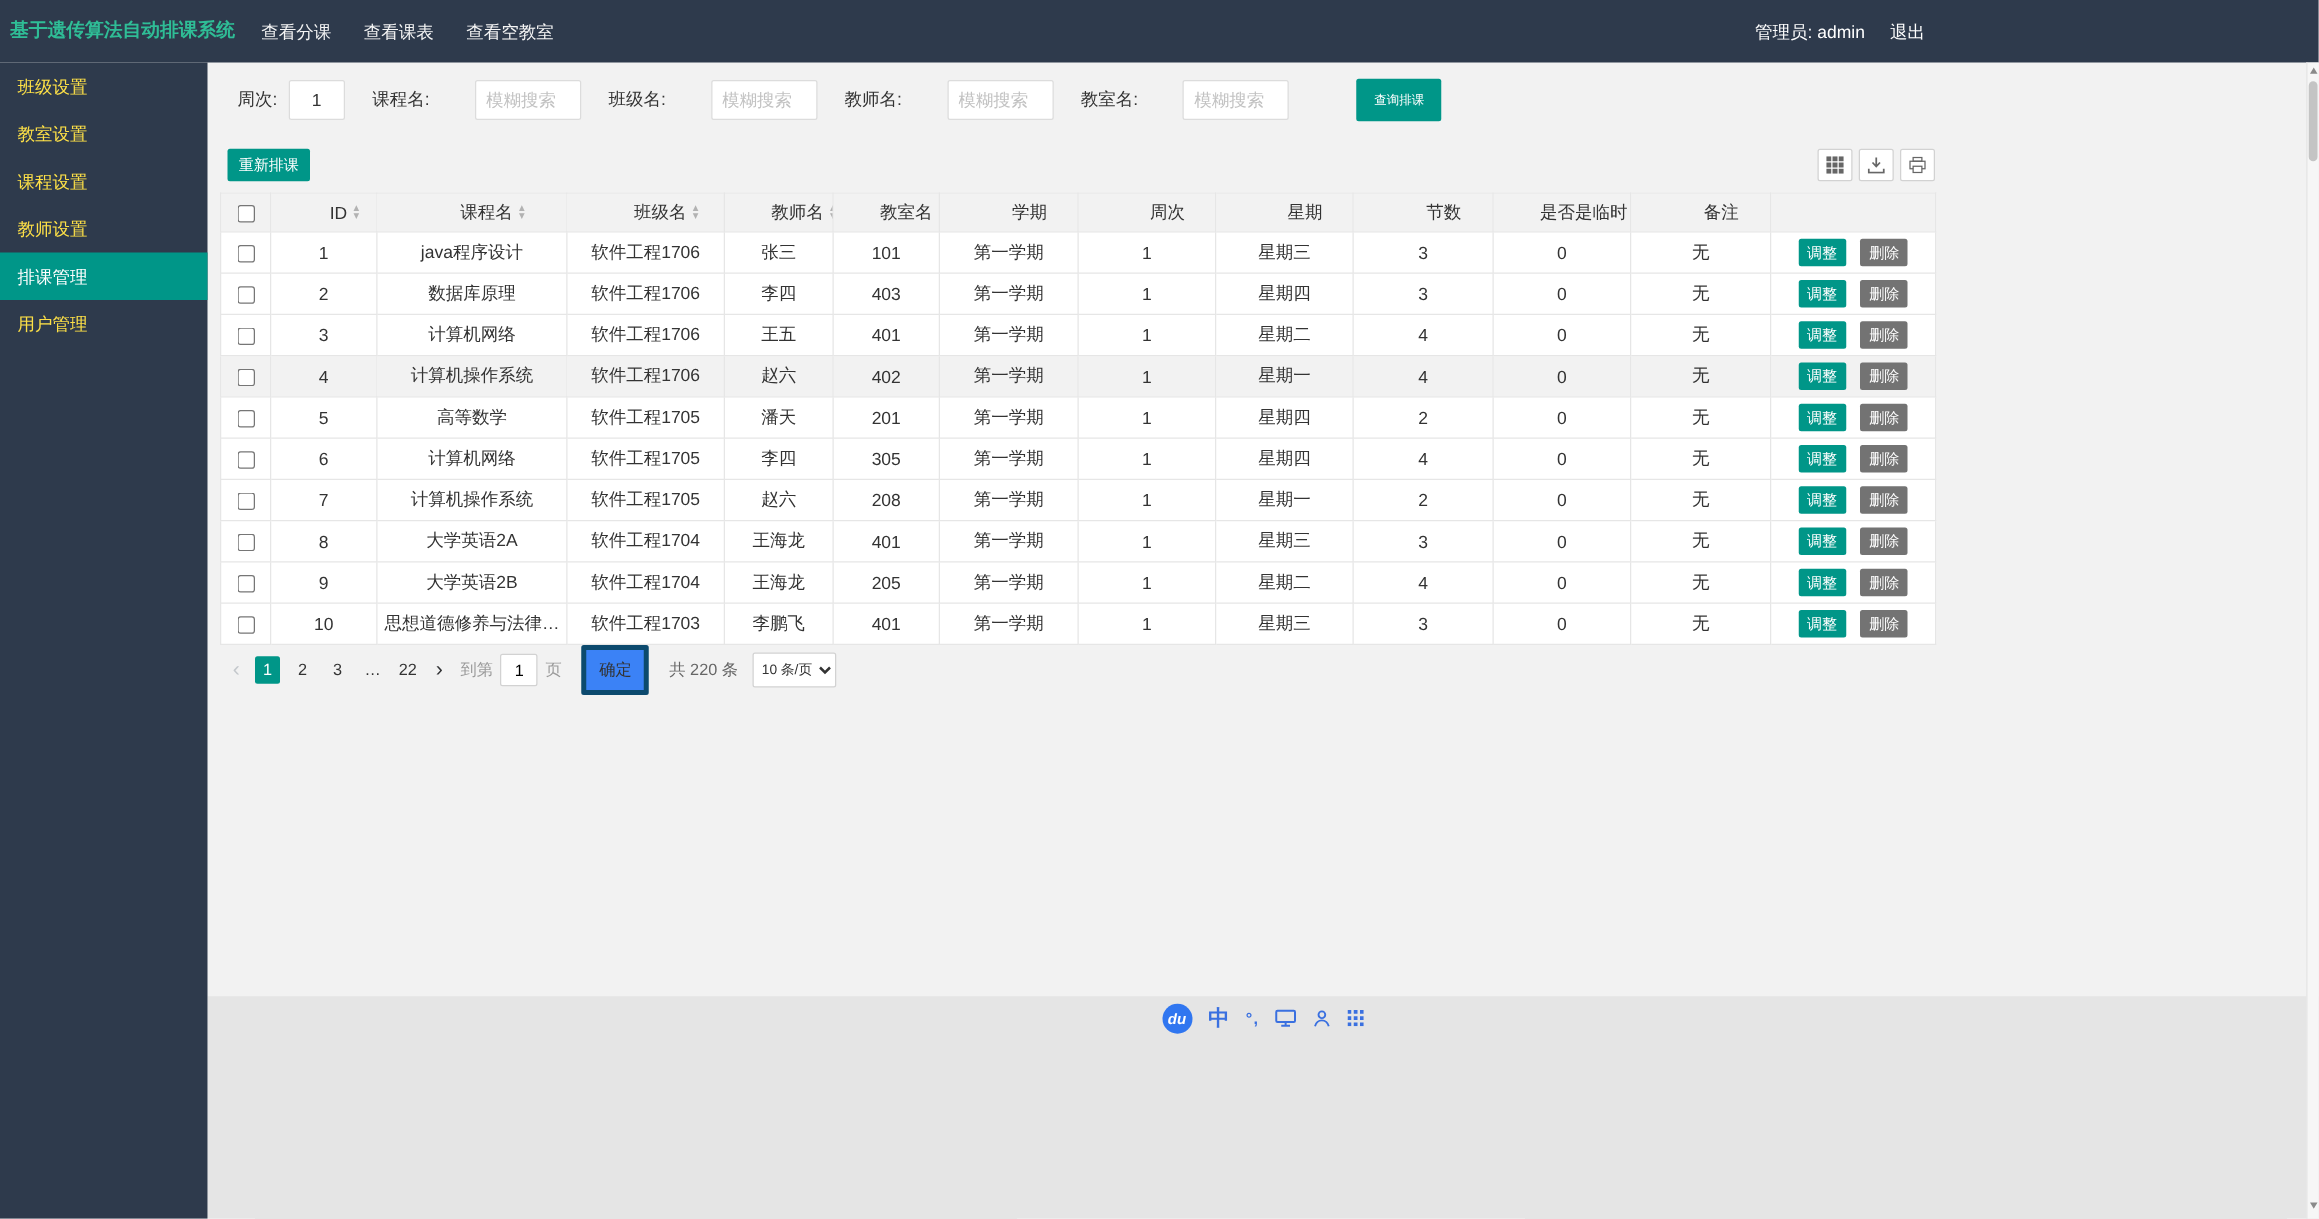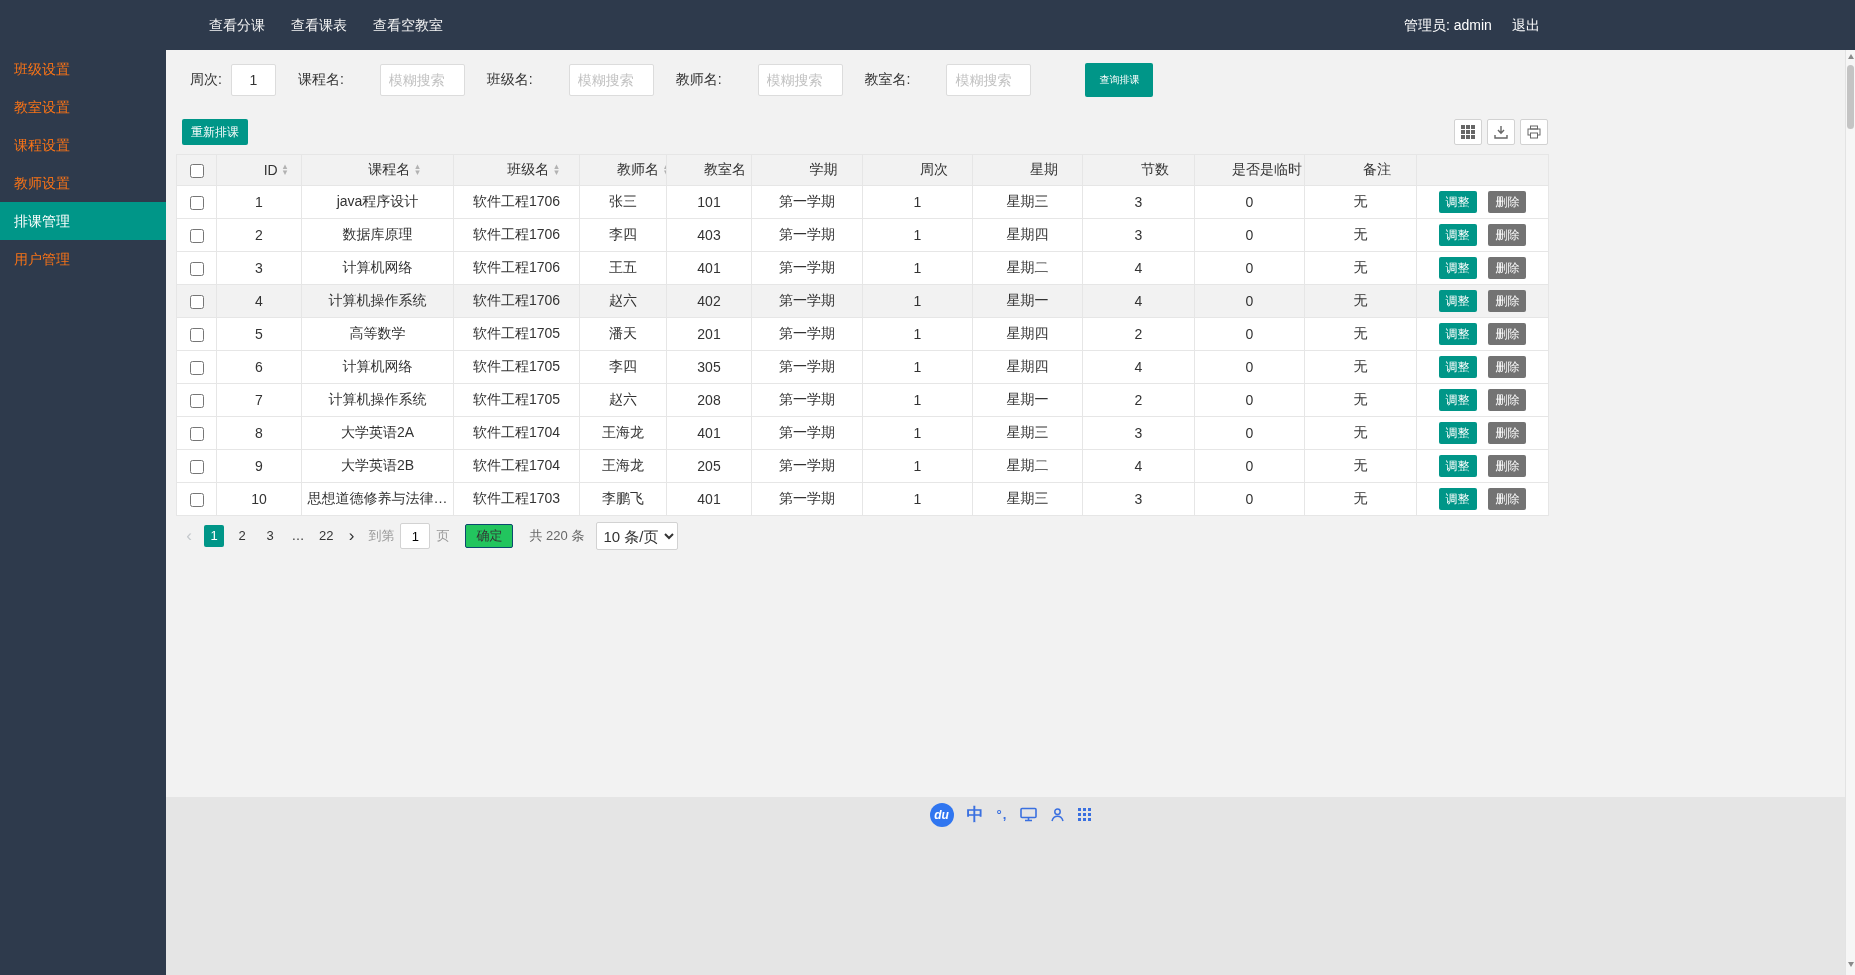--- a/index.html
+++ b/index.html
@@ -11,21 +11,21 @@
   }
   
   .navbar { position:absolute; left:0; top:0; width:1855px; height:50px; background:#2e3a4c; z-index:20; }
   .brand { position:absolute; left:8px; top:0; line-height:50px; color:#2fbd96; font-weight:bold; font-size:15px; white-space:nowrap; }
   .nav-menu { position:absolute; left:196px; top:0; height:50px; display:flex; }
   .nav-item { line-height:50px; padding:0 13px; color:#f5f5f5; font-size:14px; cursor:pointer; text-decoration:none; }
   .nav-admin { position:absolute; left:1404px; top:0; line-height:50px; color:#fff; font-size:14px; }
   .nav-logout { position:absolute; left:1512px; top:0; line-height:50px; color:#fff; font-size:14px; cursor:pointer; text-decoration:none; }
   
   .sidebar { position:absolute; left:0; top:50px; bottom:0; width:166px; background:#2e3a4c; z-index:10; }
-  .side-item { height:38px; line-height:38px; padding-left:14px; color:#f97316; font-size:14px; cursor:pointer; }
+  .side-item { height:38px; line-height:38px; padding-left:14px; color:#fde047; font-size:14px; cursor:pointer; }
   .side-item.active { background:#009688; color:#fff; }
   
   .main { position:absolute; left:166px; top:50px; right:0; bottom:0; background:#f2f2f2; overflow:hidden; }
   .content { margin-left:10px; width:1372px; }
   
   .filter-bar { display:flex; align-items:center; padding:14px 0 0 14px; height:46px; }
   .filter-group { display:flex; align-items:center; margin-right:22px; }
   .filter-group label { margin-right:9px; color:#333; white-space:nowrap; }
   .tbox { height:32px; border:1px solid #dcdcdc; border-radius:2px; background:#fff; padding:0 8px; font-size:14px; color:#333; outline:none; }
   .tbox.week { width:45px; text-align:center; }
@@ -52,41 +52,42 @@
   .mini-btn.adjust { background:#009688; }
   .mini-btn.delete { background:#737373; margin-left:8px; }
   
   .pagination { display:flex; align-items:center; margin:6px 0 0 2px; height:28px; font-size:13px; color:#333; }
   .page-arrow { width:16px; text-align:center; font-size:17px; color:#303133; cursor:pointer; margin:0 3px; line-height:22px; }
   .page-arrow.disabled { color:#c4c8cc; }
   .page-num { min-width:20px; height:22px; line-height:22px; text-align:center; margin:0 4px; padding:0 3px; cursor:pointer; border-radius:2px; }
   .page-num.active { background:#009688; color:#fff; }
   .goto-label { color:#9a9a9a; margin:0 6px; }
   .goto-input { width:30px; height:26px; border:1px solid #d2d2d2; border-radius:2px; text-align:center; font-size:13px; background:#fff; outline:none; }
-  .confirm-btn { height:24px; padding:0 10px; margin-left:10px; background:#22c55e; border:1px solid #0c4a6e; border-radius:2px; font-size:13px; color:#333; cursor:pointer; }
+  .confirm-btn { height:40px; padding:0 10px; margin-left:10px; background:#3b82f6; border:4px solid #0c4a6e; border-radius:2px; font-size:13px; color:#333; cursor:pointer; }
   .total { margin:0 12px 0 16px; color:#666; }
-  .page-size { height:28px; border:1px solid #d2d2d2; border-radius:2px; background:#fff; font-size:15px; color:#333; padding:0 2px; outline:none; }
+  .page-size { height:28px; border:1px solid #d2d2d2; border-radius:2px; background:#fff; font-size:11px; color:#333; padding:0 2px; outline:none; }
   
   .footer-strip { position:absolute; left:0; right:0; bottom:0; height:178px; background:#e5e5e5; }
   .ime-bar { display:flex; align-items:center; justify-content:center; gap:13px; padding-top:5px; height:30px; }
   .ime-logo { width:24px; height:24px; border-radius:50%; background:#3076f0; color:#ffffff; font-weight:bold; font-style:italic; font-size:12px; display:flex; align-items:center; justify-content:center; cursor:pointer; }
   .ime-mode { color:#3a70e0; font-size:17px; font-weight:bold; cursor:pointer; }
   .ime-punc { color:#3a70e0; font-size:13px; font-weight:bold; letter-spacing:1px; cursor:pointer; }
   .ime-icon { display:flex; align-items:center; cursor:pointer; }
   
   .scrollbar { position:absolute; right:0; top:50px; bottom:0; width:10px; background:#f6f6f6; border-left:1px solid #e3e3e3; z-index:30; }
   .sb-arrow { width:0; height:0; margin:4px auto; }
   .sb-arrow.up { border-left:3px solid transparent; border-right:3px solid transparent; border-bottom:5px solid #8a8a8a; }
   .sb-arrow.down { position:absolute; bottom:4px; left:2px; border-left:3px solid transparent; border-right:3px solid transparent; border-top:5px solid #8a8a8a; }
   .sb-thumb { position:absolute; top:15px; left:1px; width:7px; height:64px; background:#c4c4c4; border-radius:4px; }
 </style>
 </head>
 <body>
 
 <header class="navbar">
+  <div class="brand">基于遗传算法自动排课系统</div>
   <nav class="nav-menu">
 
       <a class="nav-item">查看分课</a>
 
       <a class="nav-item">查看课表</a>
 
       <a class="nav-item">查看空教室</a>
 
   </nav>
   <div class="nav-admin">管理员: admin</div>

